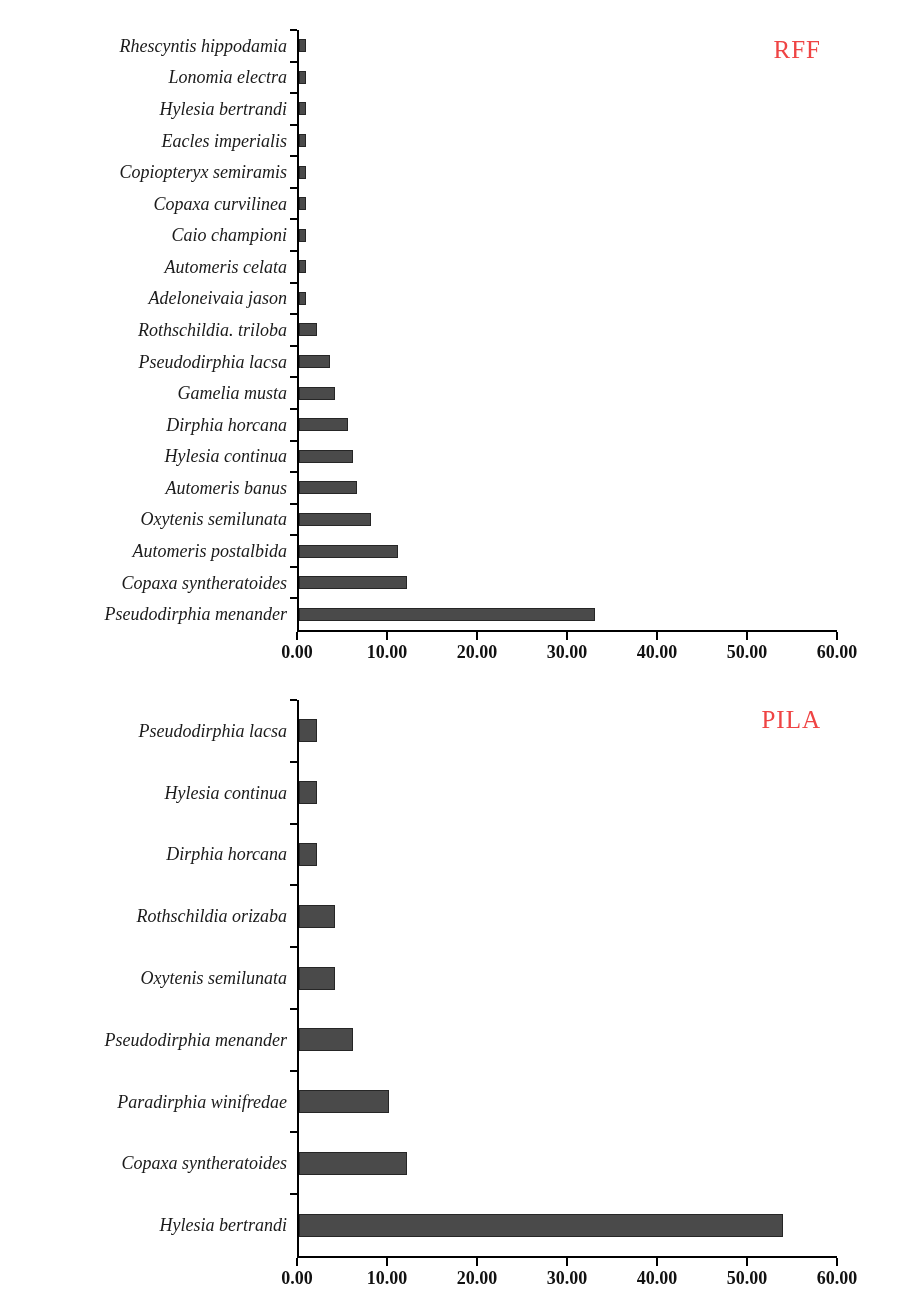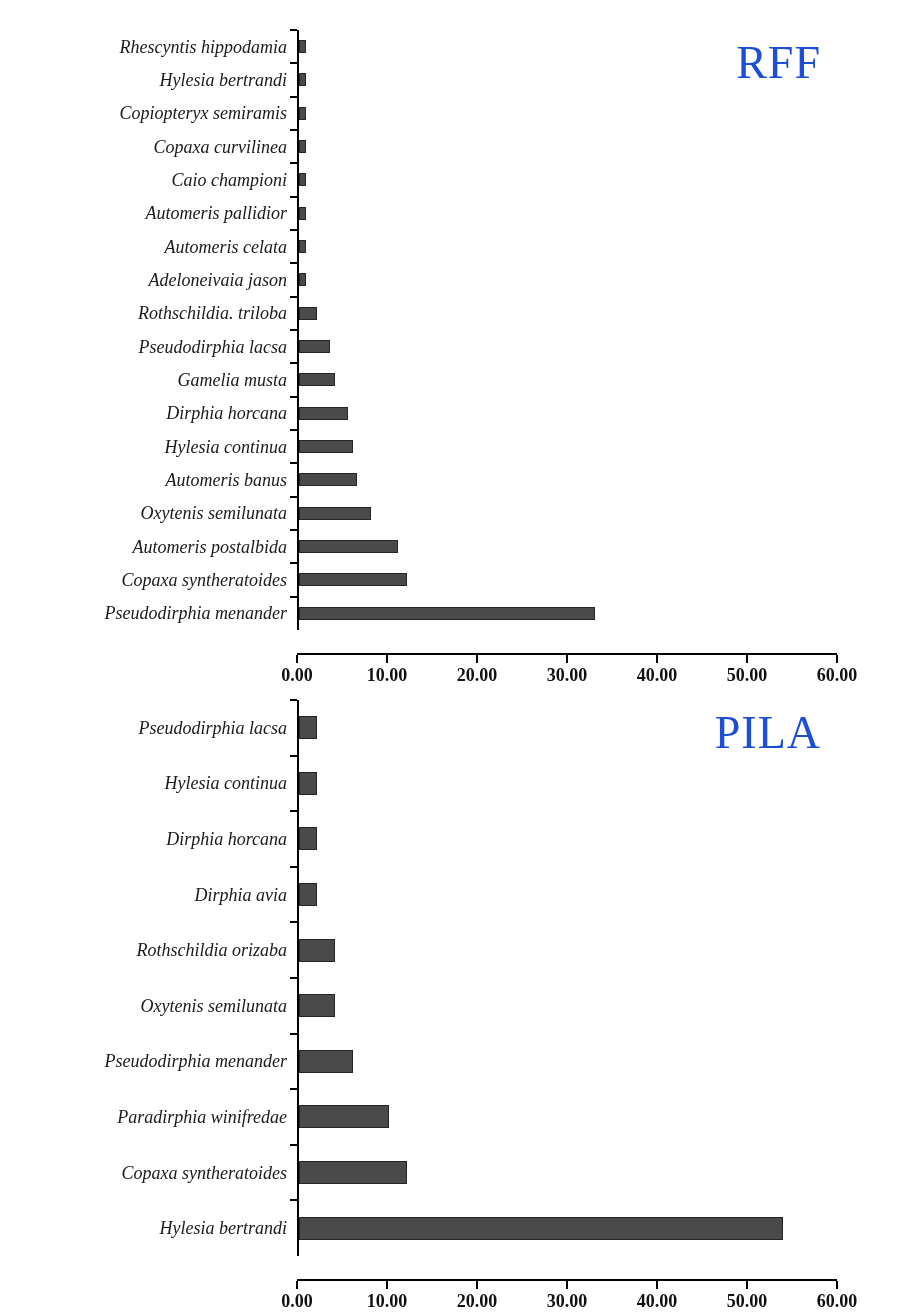--- a/index.html
+++ b/index.html
@@ -20,23 +20,23 @@
     left: 0;
     width: 899px;
   }
   #chart-0 { top: 30px; }
   #chart-1 { top: 700px; }
 
   .chart-title {
     position: absolute;
     top: 6px;
     right: 78px;
-    font-size: 46px;
+    font-size: 25px;
     letter-spacing: 1px;
-    color: #1d4ed8;
+    color: #ef4444;
     z-index: 2;
   }
 
   .rows {
     display: flex;
     flex-direction: column;
     margin-left: 297px;
     width: 540px;
     border-left: 2px solid #000000;
     position: relative;
@@ -80,21 +80,20 @@
   }
   #chart-0 .bar { height: 13px; }
   #chart-1 .bar { height: 23px; }
 
   .x-axis {
     position: relative;
     margin-left: 297px;
     width: 540px;
     border-top: 2px solid #000000;
     height: 40px;
-    margin-top: 23px;
   }
   .xtick {
     position: absolute;
     top: 0;
     width: 2px;
     height: 8px;
     background: #000000;
     transform: translateX(-50%);
   }
   .xlabel {
@@ -111,37 +110,41 @@
 <body>
 
 <div class="chart" id="chart-0">
   <div class="chart-title">RFF</div>
   <div class="rows">
       <div class="row">
         <div class="cat-label">Rhescyntis hippodamia</div>
         <div class="bar" style="width: 1.33333%;"></div>
       </div>
       <div class="row">
+        <div class="cat-label">Lonomia electra</div>
+        <div class="bar" style="width: 1.33333%;"></div>
+      </div>
+      <div class="row">
         <div class="cat-label">Hylesia bertrandi</div>
         <div class="bar" style="width: 1.33333%;"></div>
       </div>
       <div class="row">
+        <div class="cat-label">Eacles imperialis</div>
+        <div class="bar" style="width: 1.33333%;"></div>
+      </div>
+      <div class="row">
         <div class="cat-label">Copiopteryx semiramis</div>
         <div class="bar" style="width: 1.33333%;"></div>
       </div>
       <div class="row">
         <div class="cat-label">Copaxa curvilinea</div>
         <div class="bar" style="width: 1.33333%;"></div>
       </div>
       <div class="row">
         <div class="cat-label">Caio championi</div>
-        <div class="bar" style="width: 1.33333%;"></div>
-      </div>
-      <div class="row">
-        <div class="cat-label">Automeris pallidior</div>
         <div class="bar" style="width: 1.33333%;"></div>
       </div>
       <div class="row">
         <div class="cat-label">Automeris celata</div>
         <div class="bar" style="width: 1.33333%;"></div>
       </div>
       <div class="row">
         <div class="cat-label">Adeloneivaia jason</div>
         <div class="bar" style="width: 1.33333%;"></div>
       </div>
@@ -213,24 +216,20 @@
       </div>
       <div class="row">
         <div class="cat-label">Hylesia continua</div>
         <div class="bar" style="width: 3.33333%;"></div>
       </div>
       <div class="row">
         <div class="cat-label">Dirphia horcana</div>
         <div class="bar" style="width: 3.33333%;"></div>
       </div>
       <div class="row">
-        <div class="cat-label">Dirphia avia</div>
-        <div class="bar" style="width: 3.33333%;"></div>
-      </div>
-      <div class="row">
         <div class="cat-label">Rothschildia orizaba</div>
         <div class="bar" style="width: 6.66667%;"></div>
       </div>
       <div class="row">
         <div class="cat-label">Oxytenis semilunata</div>
         <div class="bar" style="width: 6.66667%;"></div>
       </div>
       <div class="row">
         <div class="cat-label">Pseudodirphia menander</div>
         <div class="bar" style="width: 10%;"></div>

